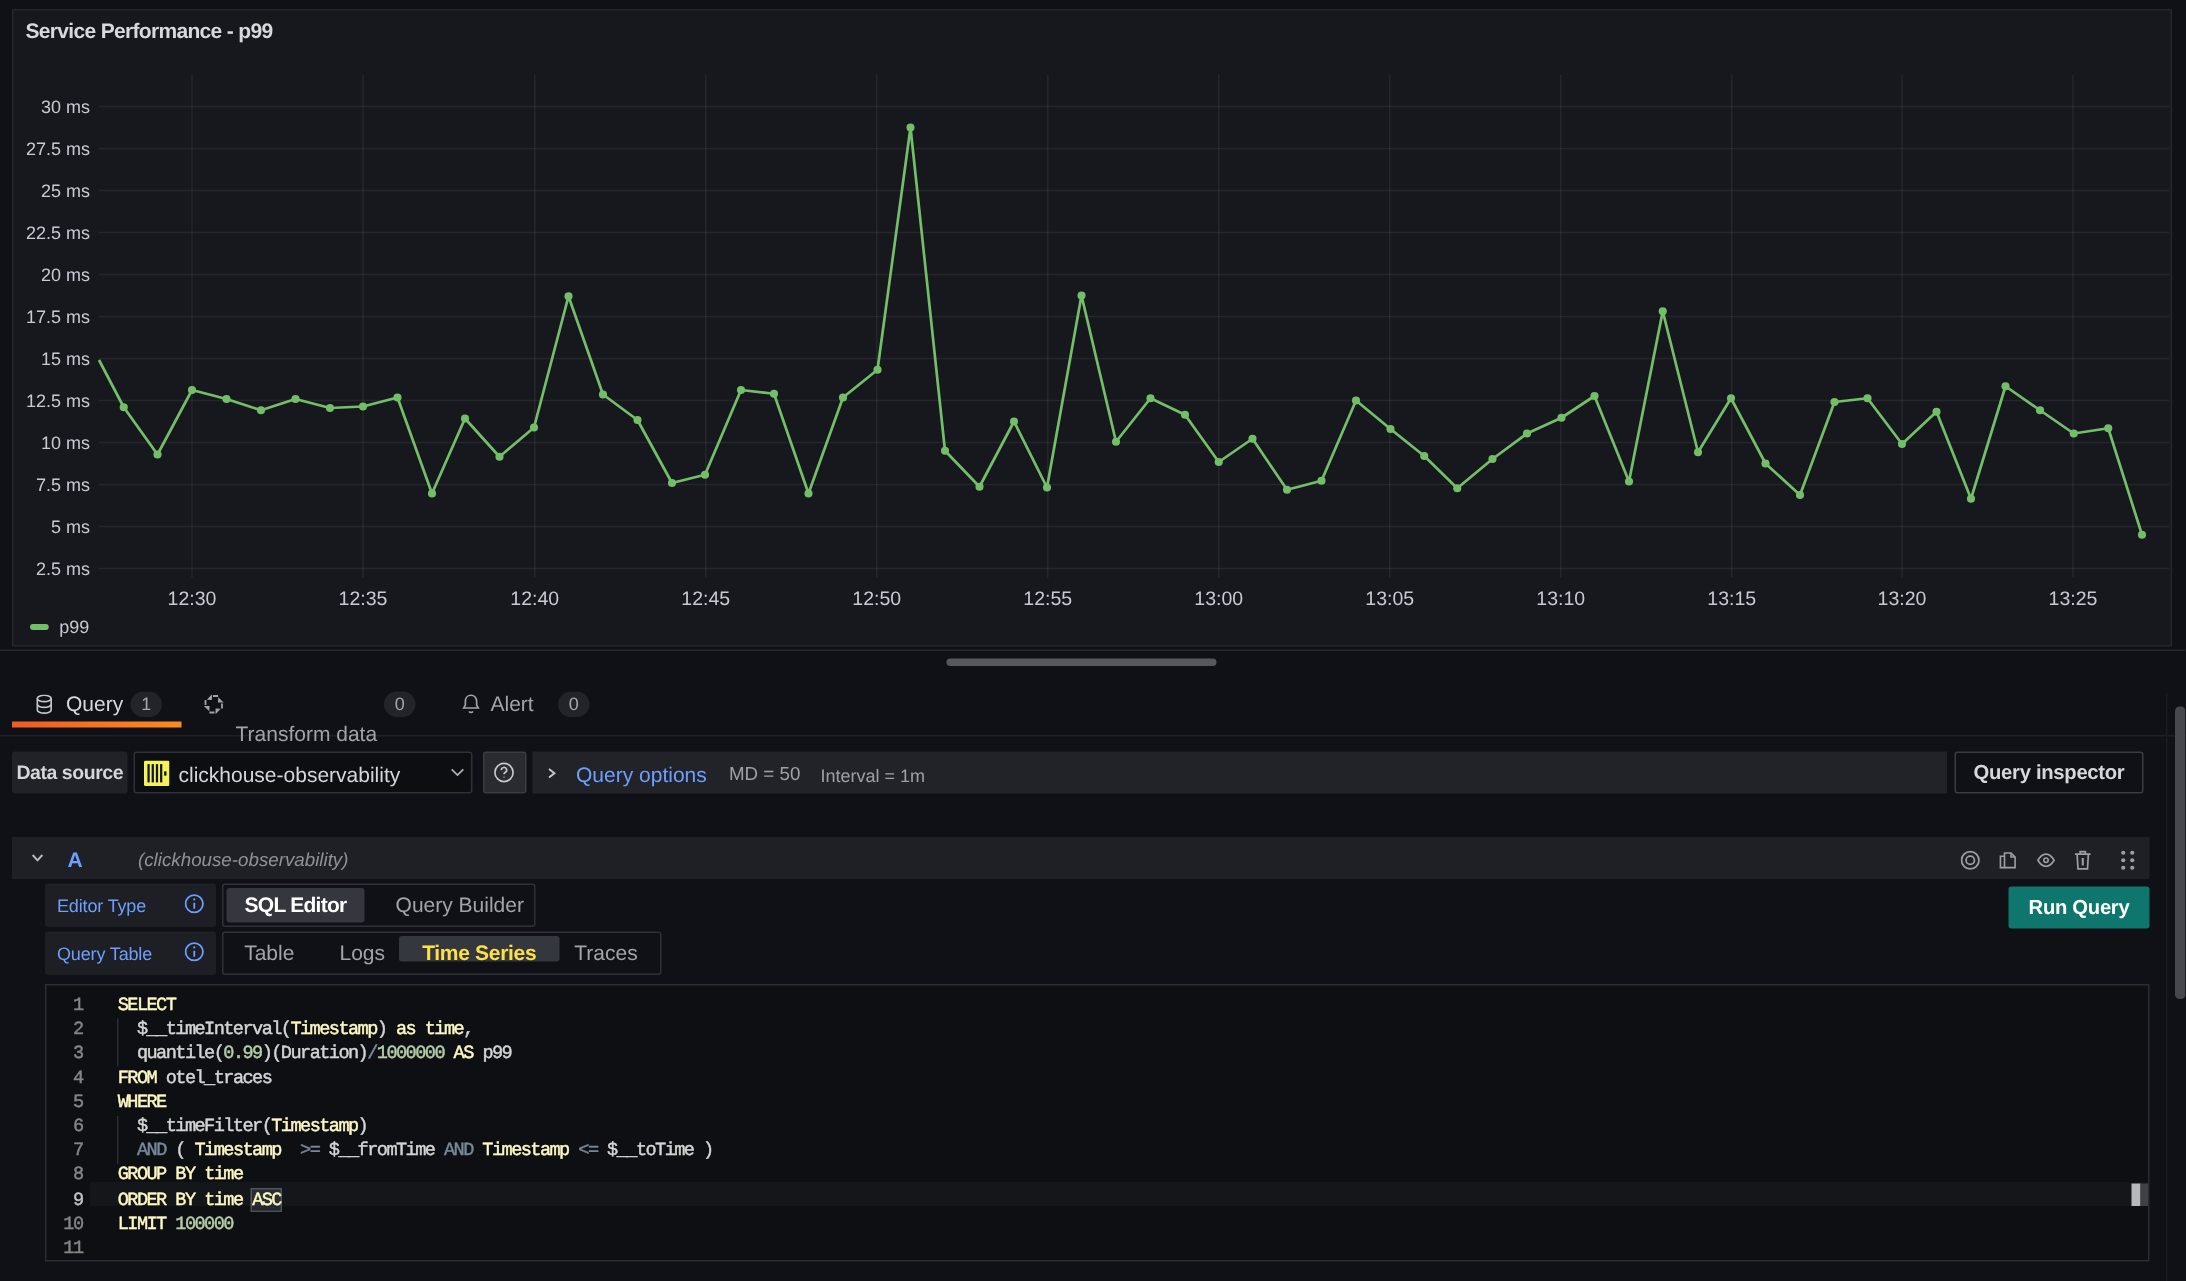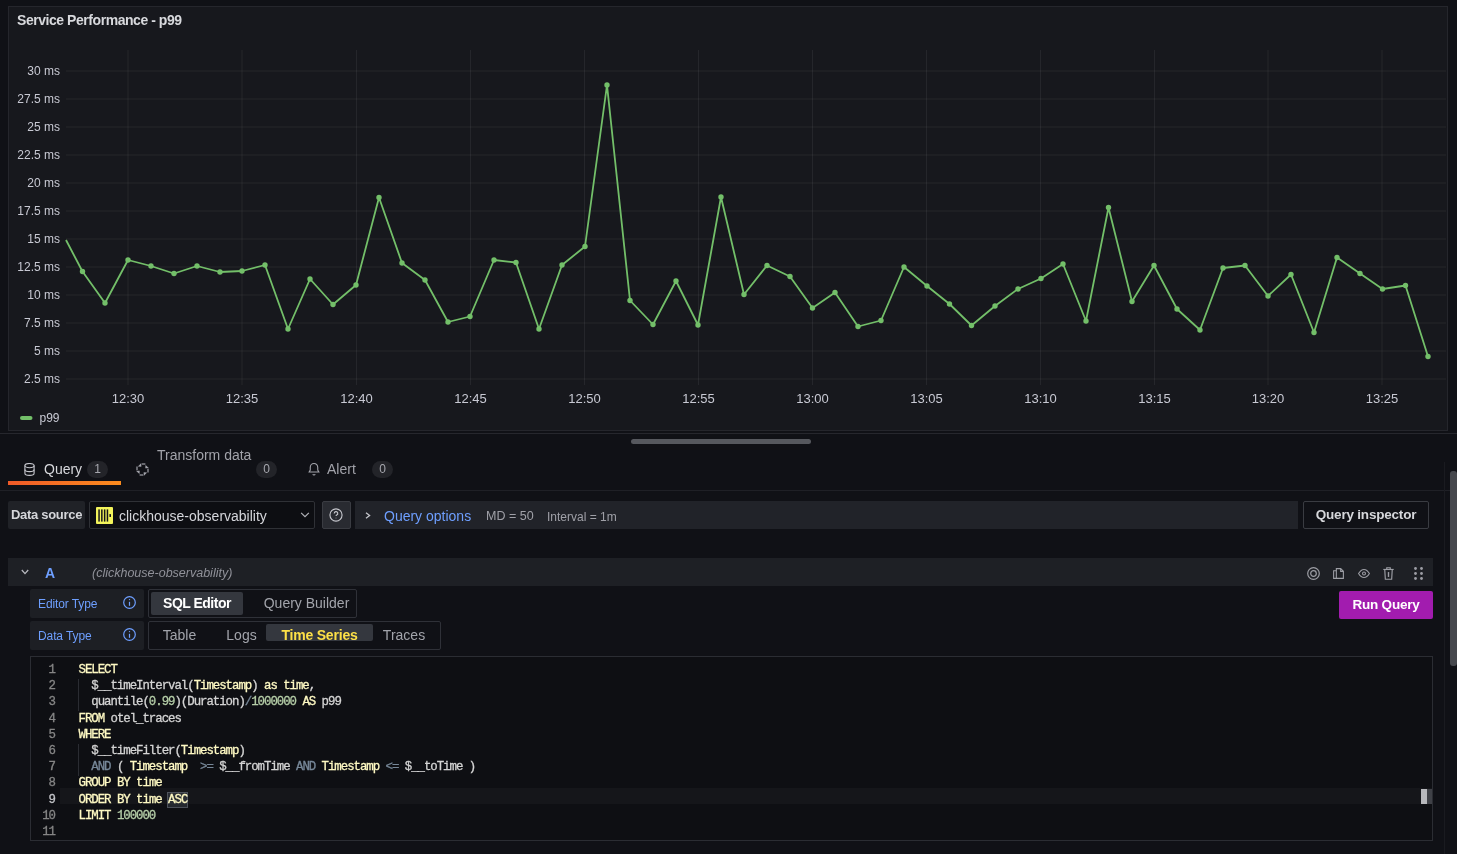--- a/index.html
+++ b/index.html
@@ -145,21 +145,21 @@
  </g>
  <g transform="rotate(180 7.5 7.5)" fill="#A2A3AA" stroke="#A2A3AA" stroke-width="1.2">
   <path d="M10.4 2.0 H7.0" fill="none"></path>
       <polygon points="6.3,0.9 6.3,4.7 2.9,4.5" stroke="none"></polygon>
  </g>
  <g transform="rotate(270 7.5 7.5)" fill="#A2A3AA" stroke="#A2A3AA" stroke-width="1.2">
   <path d="M10.4 2.0 H7.0" fill="none"></path>
       <polygon points="6.3,0.9 6.3,4.7 2.9,4.5" stroke="none"></polygon>
  </g>
 </svg>
-<div class="abs" style="left:157px;top:447px;font-size:14px;color:#A2A3AA;text-align:right;">Transform data</div>
+<div class="abs" style="left:157px;top:481px;font-size:14px;color:#A2A3AA;text-align:right;">Transform data</div>
 <div class="abs" style="left:256px;top:461px;width:21px;height:17px;border-radius:9px;background:#232429;color:#A6A7AE;font-size:12px;text-align:center;line-height:17px;">0</div>
 <svg class="abs" style="left:308px;top:462px" width="12" height="14" viewBox="0 0 24 28" fill="none" stroke="#A2A3AA" stroke-width="2.2">
  <path d="M12 3 C7.5 3 4.5 6.5 4.5 11 v5 l-2.2 4 h19.4 l-2.2-4 v-5 C19.5 6.5 16.5 3 12 3 Z"></path>
  <path d="M9.5 24.5 a2.8 2.8 0 0 0 5 0"></path>
 </svg>
 <div class="abs" style="left:327px;top:461px;font-size:14px;color:#A2A3AA;">Alert</div>
 <div class="abs" style="left:372px;top:461px;width:21px;height:17px;border-radius:9px;background:#232429;color:#A6A7AE;font-size:12px;text-align:center;line-height:17px;">0</div>
 
 <div class="abs" style="left:8px;top:501px;width:77px;height:28px;background:#202227;border-radius:2px;color:#D5D6DA;font-size:13px;font-weight:bold;letter-spacing:-0.3px;line-height:28px;text-align:center;">Data source</div>
 <div class="abs" style="left:89px;top:501px;width:226px;height:28px;background:#0D0E12;border:1px solid #2F3136;border-radius:2px;"></div>
@@ -227,24 +227,24 @@
 <div class="abs" style="left:30px;top:589px;width:114px;height:29px;background:#1D1F24;border-radius:2px;"></div>
 <div class="abs" style="left:38px;top:597px;font-size:12px;letter-spacing:-0.1px;font-weight:500;color:#6E9FFF;">Editor Type</div>
 <svg class="abs" style="left:123px;top:596px" width="13" height="13" viewBox="0 0 13 13" fill="none" stroke="#6E9FFF" stroke-width="1.2">
  <circle cx="6.5" cy="6.5" r="5.8"></circle>
     <path d="M6.5 5.8 V9.8"></path>
     <circle cx="6.5" cy="3.6" r="0.7" fill="#6E9FFF" stroke="none"></circle>
 </svg>
 <div class="abs" style="left:148px;top:589px;width:209px;height:29px;border:1px solid #2F3138;border-radius:2px;"></div>
 <div class="abs" style="left:151px;top:592px;width:92px;height:23px;background:#34373E;border-radius:2px;color:#FFFFFF;font-size:14px;font-weight:bold;text-align:center;line-height:23px;letter-spacing:-0.5px;">SQL Editor</div>
 <div class="abs" style="left:243px;top:589px;width:111px;height:29px;color:#A2A4AB;font-size:14px;font-weight:500;text-align:center;line-height:28px;padding-left:16px;">Query Builder</div>
-<div class="abs" style="left:1339px;top:591px;width:94px;height:28px;background:#a21caf;border-radius:2px;color:#FFFFFF;font-size:13.5px;font-weight:bold;letter-spacing:-0.2px;text-align:center;line-height:28px;">Run Query</div>
+<div class="abs" style="left:1339px;top:591px;width:94px;height:28px;background:#0f766e;border-radius:2px;color:#FFFFFF;font-size:13.5px;font-weight:bold;letter-spacing:-0.2px;text-align:center;line-height:28px;">Run Query</div>
 
 <div class="abs" style="left:30px;top:621px;width:114px;height:29px;background:#1D1F24;border-radius:2px;"></div>
-<div class="abs" style="left:38px;top:629px;font-size:12px;letter-spacing:-0.1px;font-weight:500;color:#6E9FFF;">Data Type</div>
+<div class="abs" style="left:38px;top:629px;font-size:12px;letter-spacing:-0.1px;font-weight:500;color:#6E9FFF;">Query Table</div>
 <svg class="abs" style="left:123px;top:628px" width="13" height="13" viewBox="0 0 13 13" fill="none" stroke="#6E9FFF" stroke-width="1.2">
  <circle cx="6.5" cy="6.5" r="5.8"></circle>
     <path d="M6.5 5.8 V9.8"></path>
     <circle cx="6.5" cy="3.6" r="0.7" fill="#6E9FFF" stroke="none"></circle>
 </svg>
 <div class="abs" style="left:148px;top:621px;width:293px;height:29px;border:1px solid #2F3138;border-radius:2px;"></div>
 <div class="abs" style="left:151px;top:621px;width:57px;height:29px;color:#A2A4AB;font-size:14px;font-weight:500;text-align:center;line-height:28px;">Table</div>
 <div class="abs" style="left:215px;top:621px;width:53px;height:14px;color:#A2A4AB;font-size:14px;font-weight:500;text-align:center;line-height:28px;">Logs</div>
 <div class="abs" style="left:266px;top:624px;width:107px;height:17px;background:#34373E;border-radius:2px;color:#fde047;font-size:14px;font-weight:bold;text-align:center;line-height:23px;letter-spacing:-0.2px;">Time Series</div>
 <div class="abs" style="left:373px;top:621px;width:62px;height:29px;color:#A2A4AB;font-size:14px;font-weight:500;text-align:center;line-height:28px;">Traces</div>

